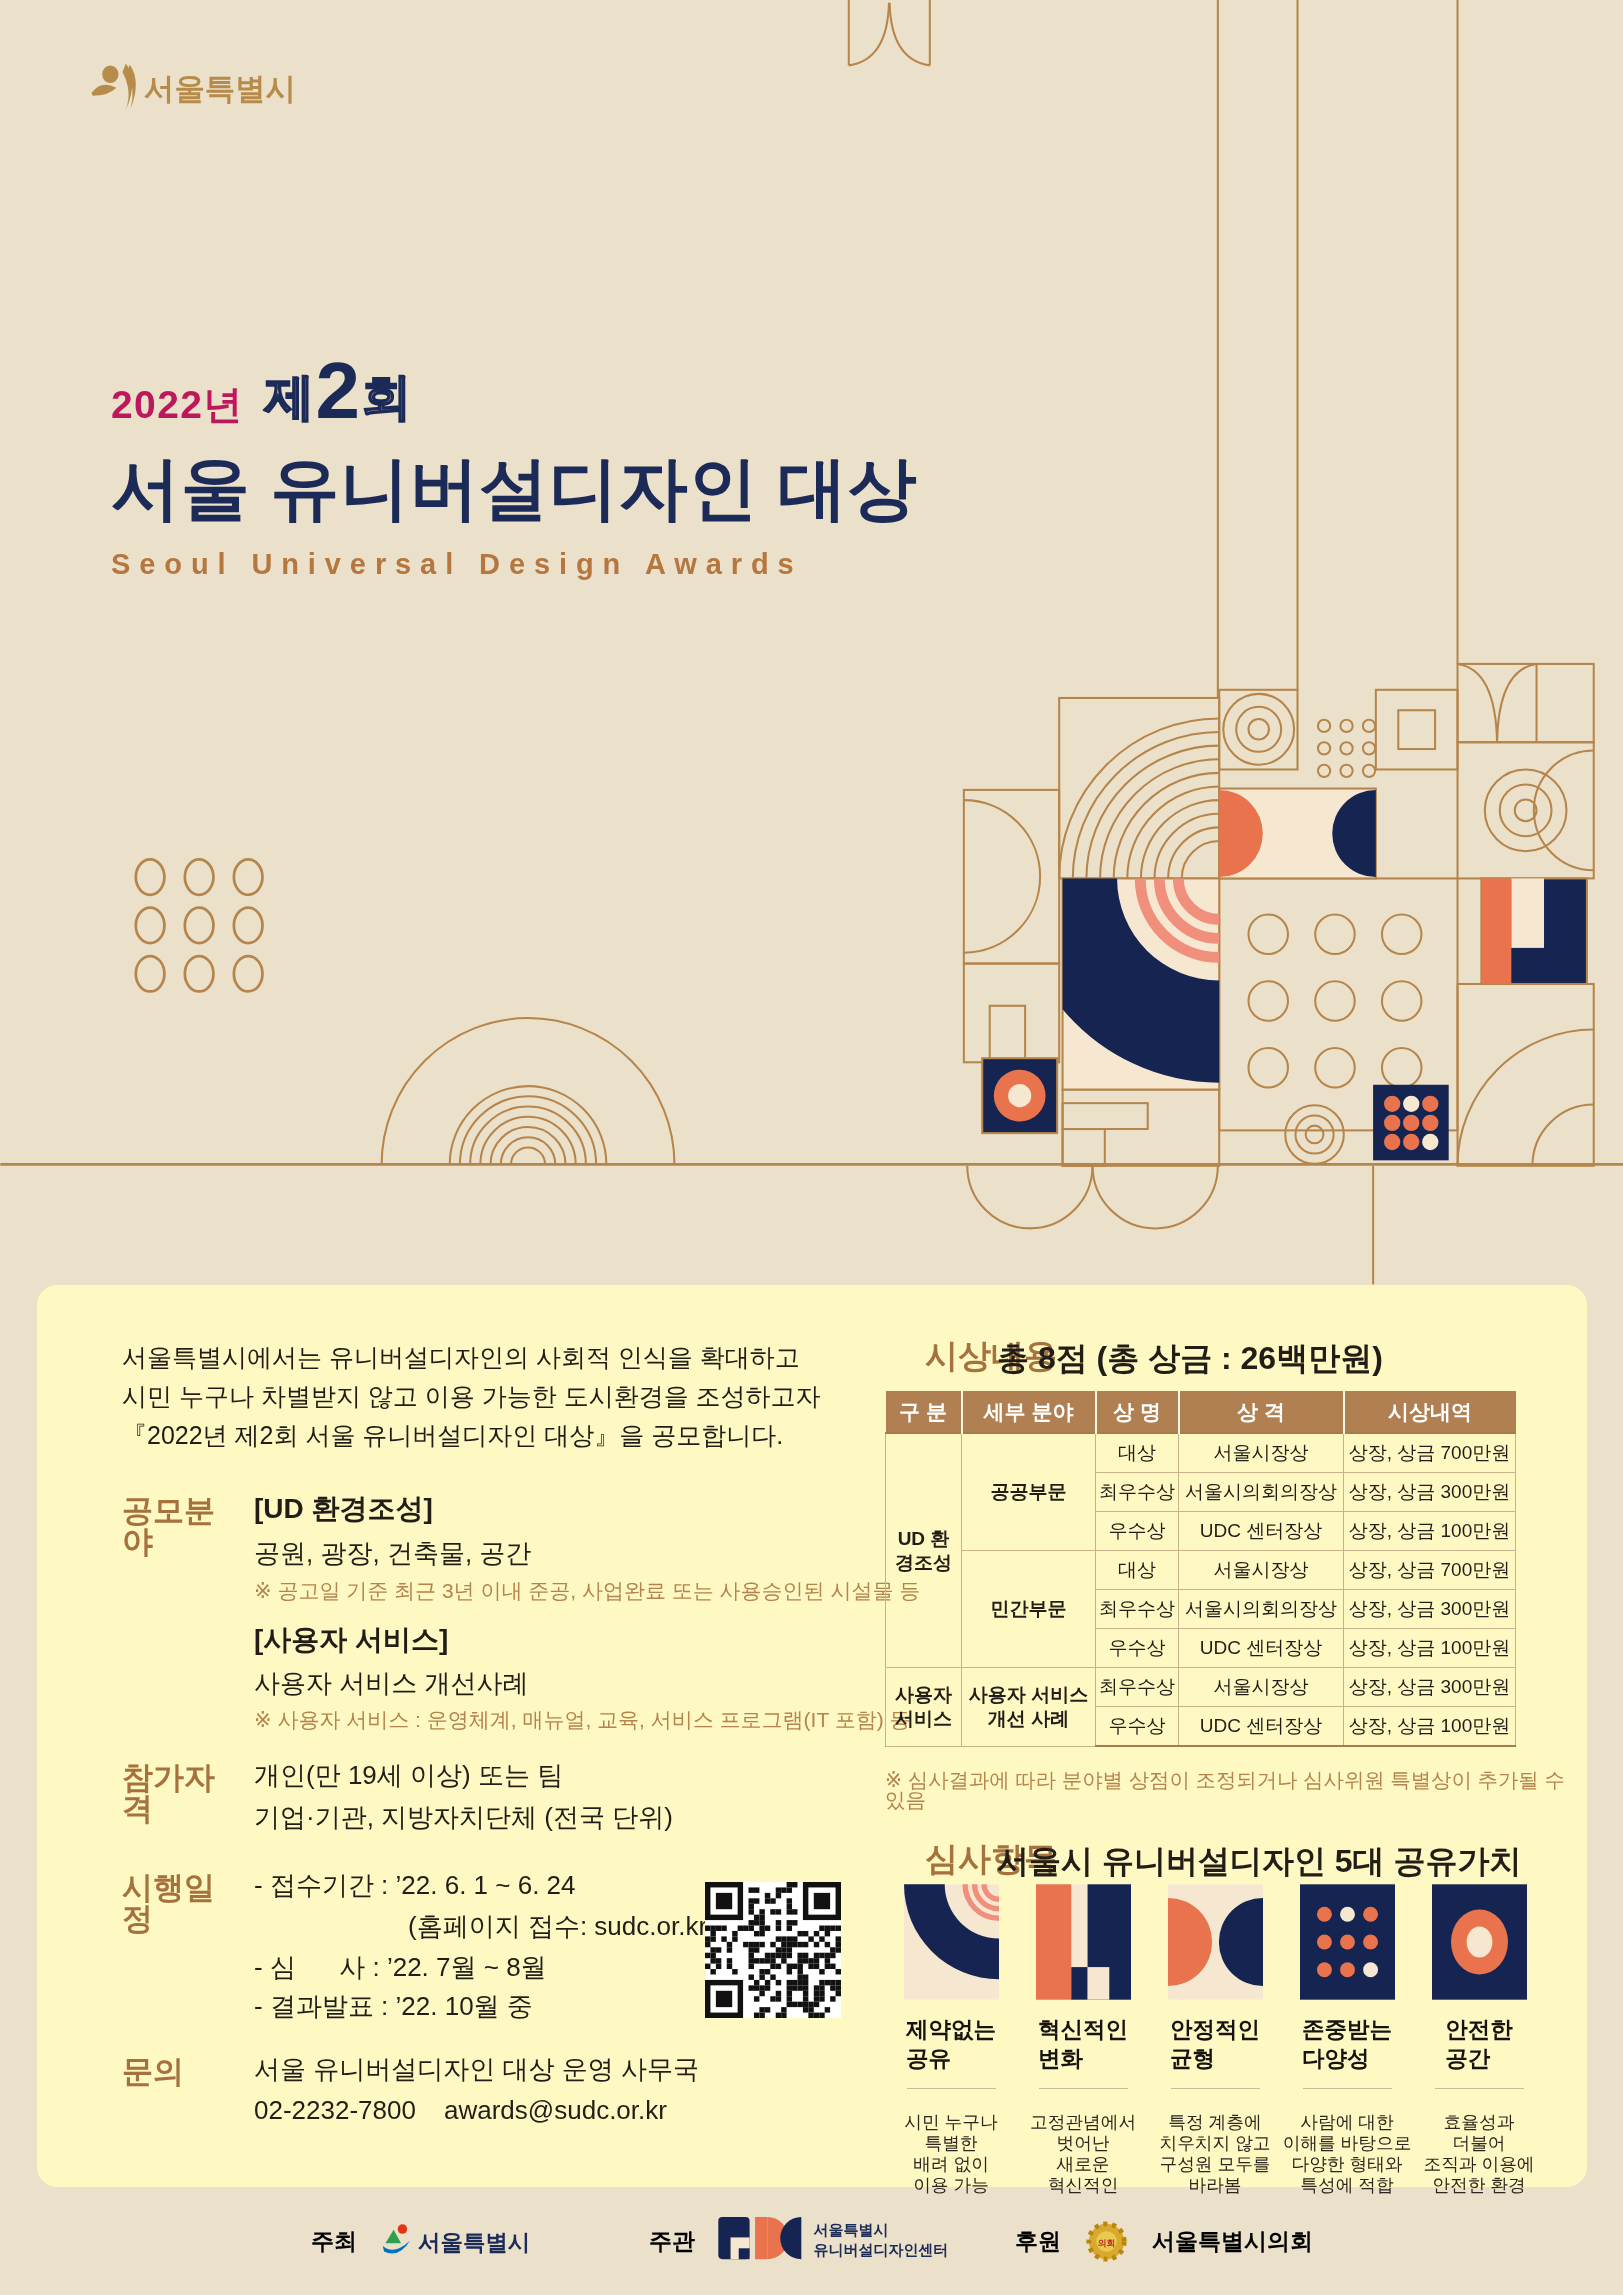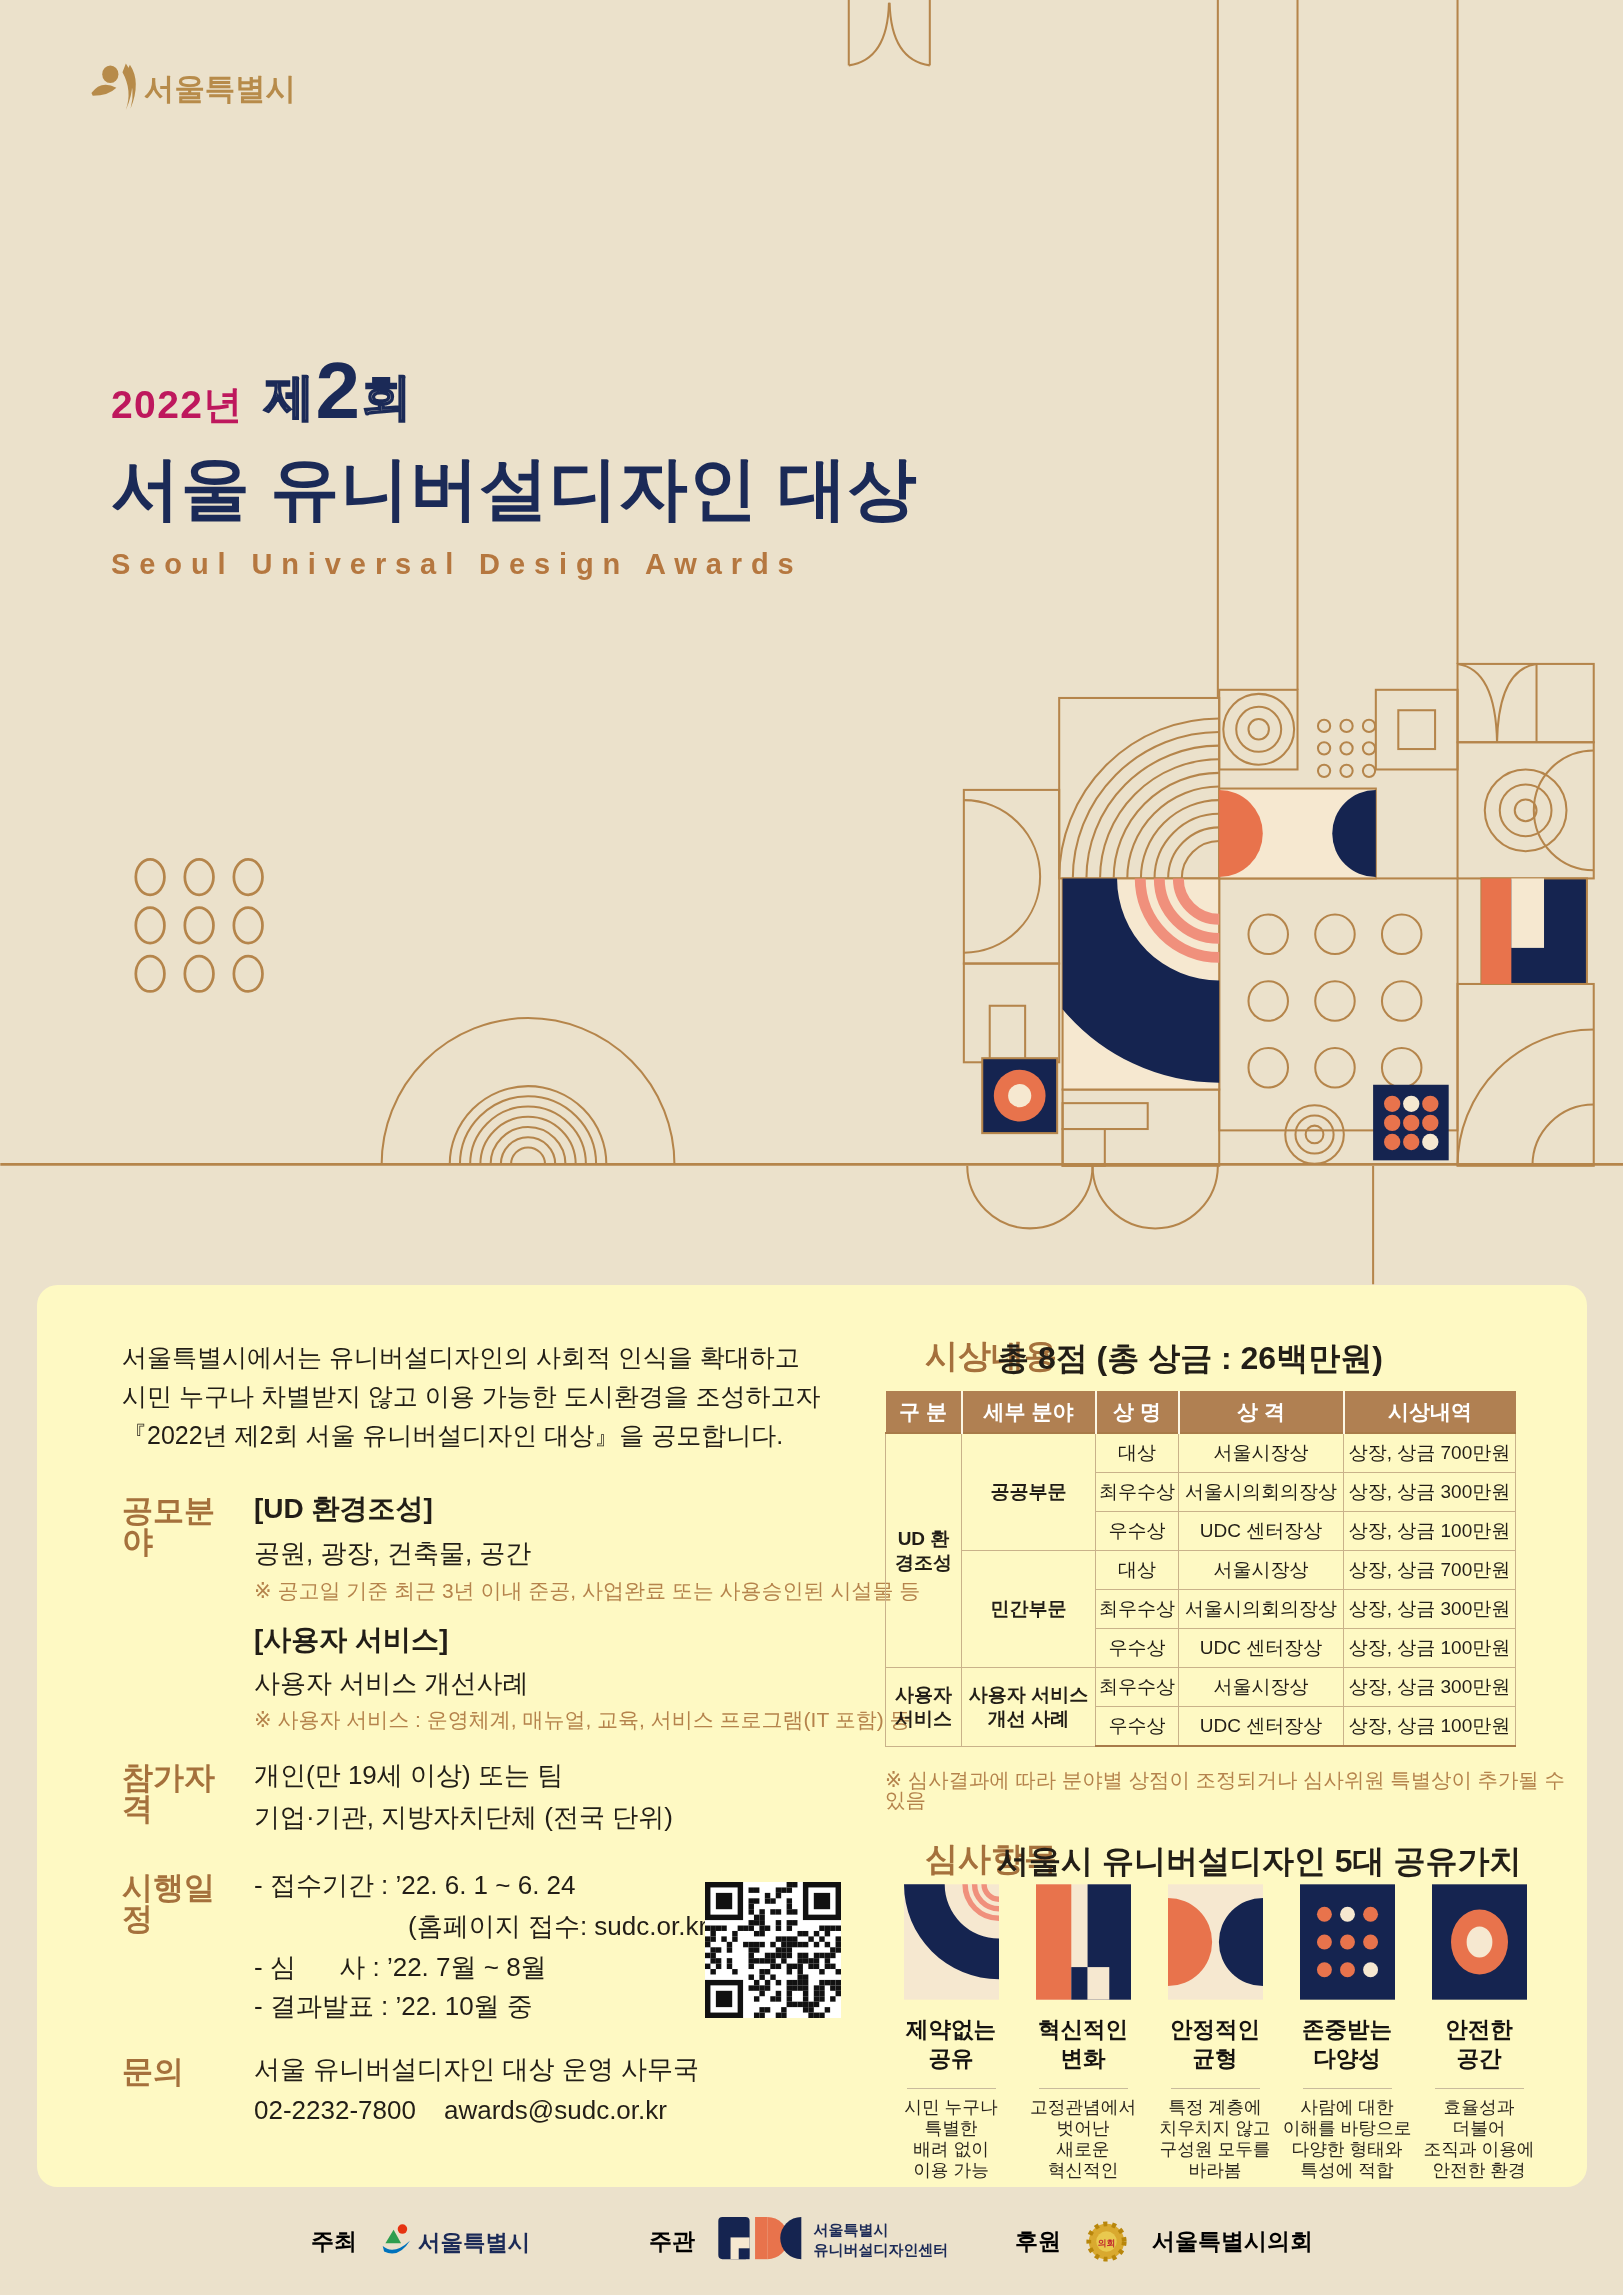--- a/index.html
+++ b/index.html
@@ -51,23 +51,23 @@
   table.awards tr:last-child td{border-bottom:2px solid #A87B49;}
   td.cat{color:#A5713C;font-weight:800;font-size:20.4px;line-height:1.25;}
   td.sub{font-weight:700;font-size:20px;line-height:1.25;}
 
   .tbl-note{position:absolute;left:848px;top:485px;font-size:20.4px;color:#B5834C;line-height:1;}
 
   
   .values{position:absolute;left:848px;top:599px;width:661px;display:flex;}
   .vcol{width:132px;display:flex;flex-direction:column;align-items:center;}
   .vicon{width:95px;height:116px;}
-  .vname{margin-top:15px;font-size:22.5px;font-weight:800;line-height:29px;text-align:center;color:#161310;}
+  .vname{margin-top:15px;font-size:22.5px;font-weight:800;line-height:29px;text-align:left;color:#161310;}
   .vdiv{margin-top:15px;width:89px;border-top:1.4px solid #C9BA9C;}
-  .vdesc{margin-top:8px;font-size:17.7px;line-height:21px;text-align:center;color:#2A251D;}
+  .vdesc{margin-top:23px;font-size:17.7px;line-height:21px;text-align:center;color:#2A251D;}
 
   
   .qr{position:absolute;left:668px;top:597px;width:136px;height:136px;background:#FFFFFF;padding:0;}
 
   
   .footer{position:absolute;left:0;top:2187px;width:1624px;height:109px;
           display:flex;align-items:center;justify-content:center;gap:65px;}
   .f-item{display:flex;align-items:center;gap:23px;}
   .f-lbl{font-size:23px;font-weight:800;color:#000000;}
 </style>

